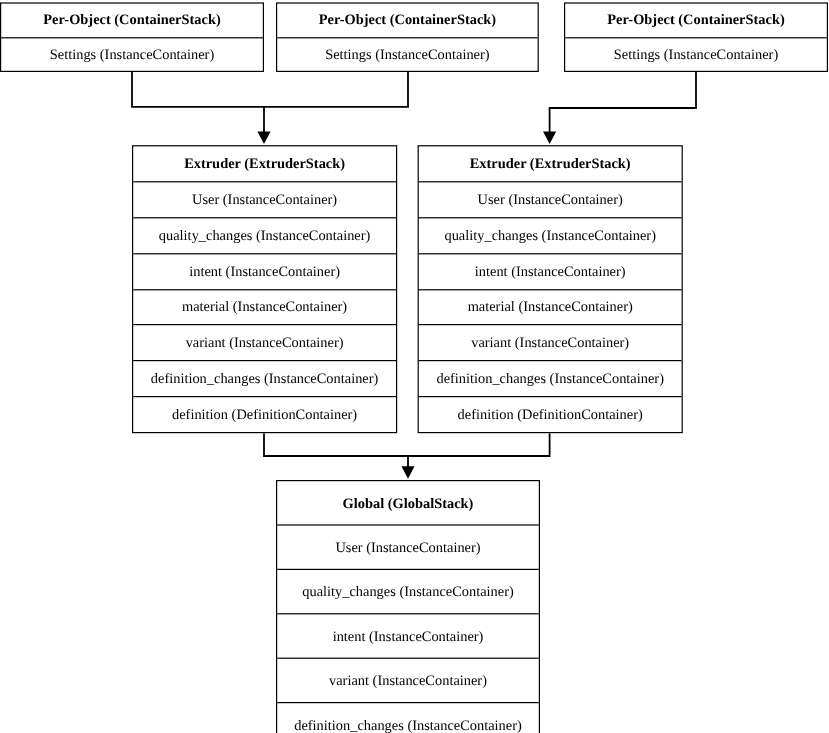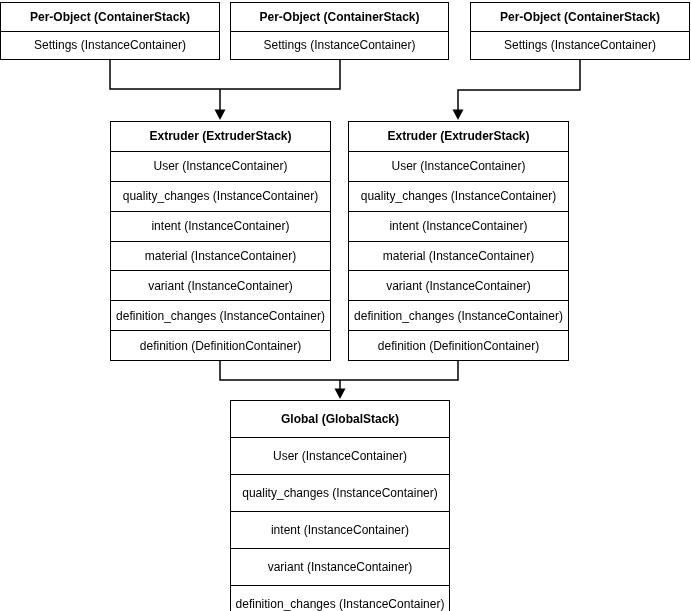--- a/index.html
+++ b/index.html
@@ -5,21 +5,21 @@
   html, body {
     margin: 0;
     padding: 0;
     background: #ffffff;
   }
   .canvas {
     position: relative;
     width: 691px;
     height: 611px;
     background: #ffffff;
-    font-family: Liberation Sans, sans-serif;
+    font-family: Liberation Serif, serif;
     font-size: 12px;
     color: #000000;
     overflow: hidden;
   }
   .connectors {
     position: absolute;
     left: 0;
     top: 0;
     width: 691px;
     height: 611px;

